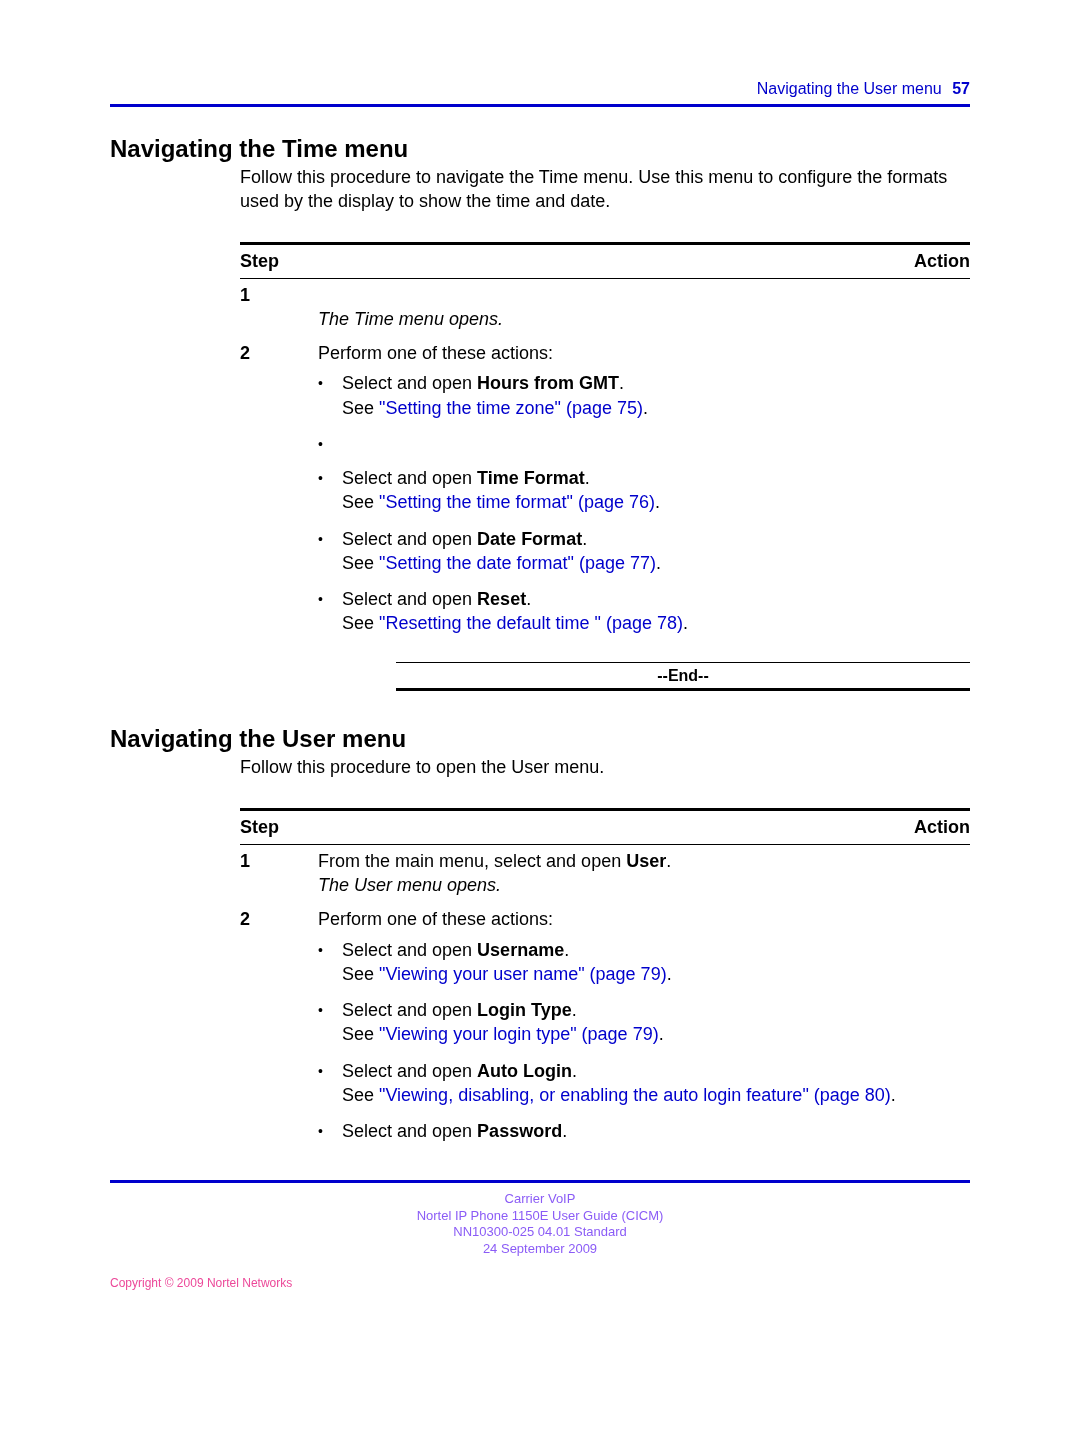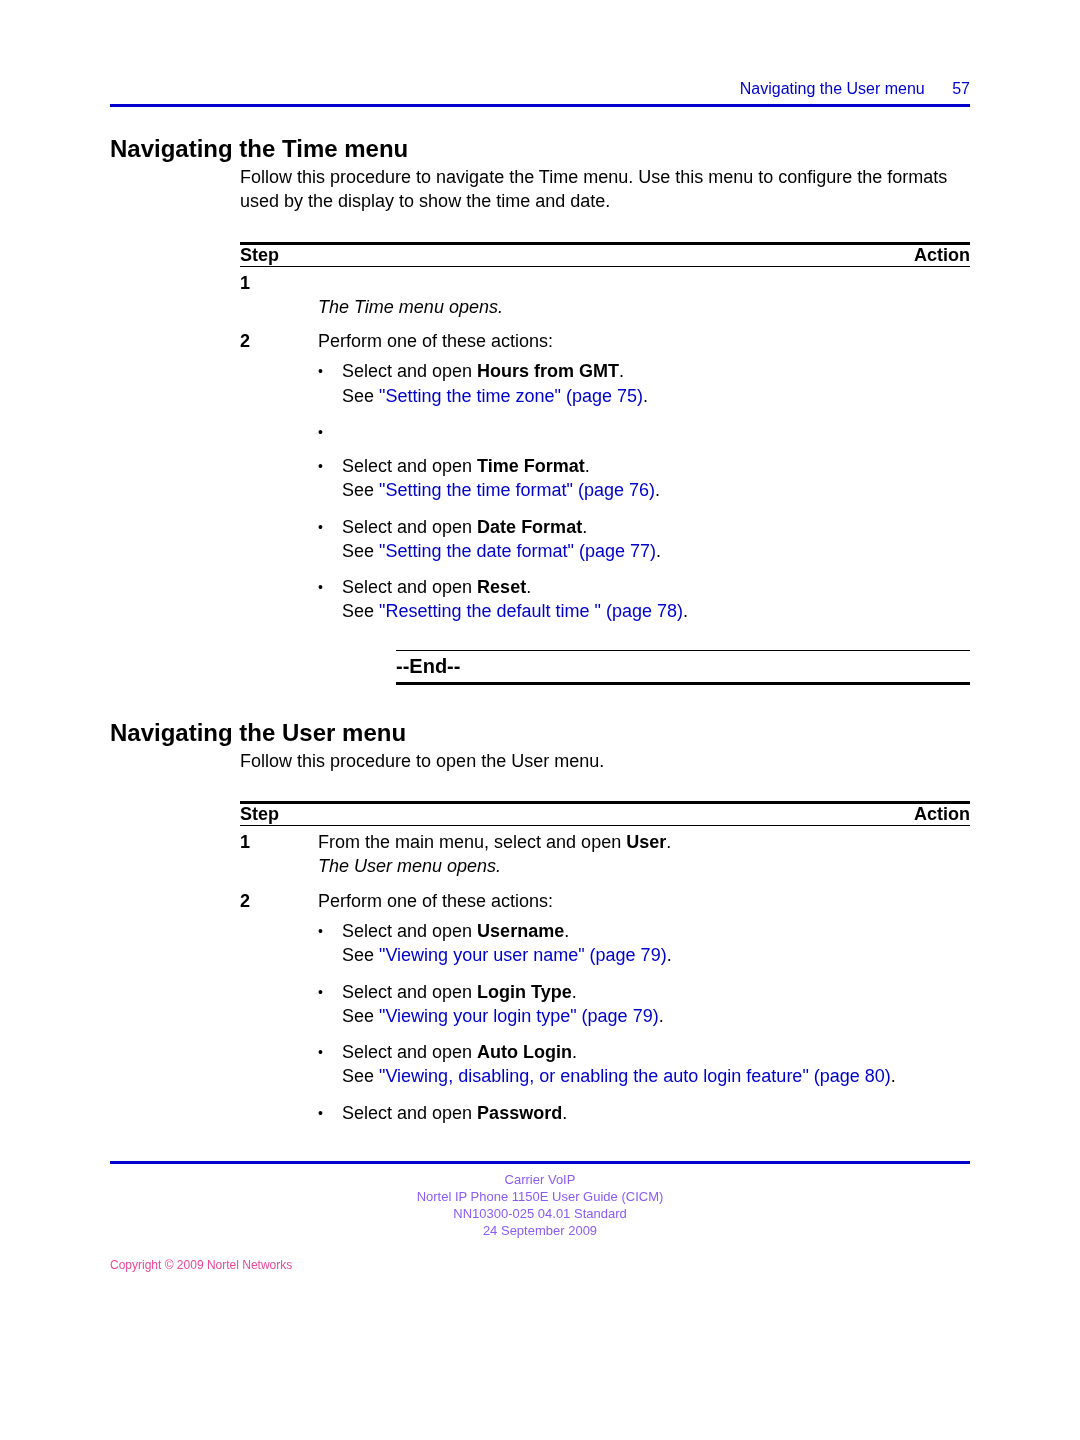--- a/index.html
+++ b/index.html
@@ -15,22 +15,22 @@
   .page {
     padding: 80px 110px 60px 110px;
   }
   .header-line {
     text-align: right;
     color: #0000cc;
     font-size: 16px;
     margin-bottom: 6px;
   }
   .header-line .pagenum {
-    font-weight: normal;
-    margin-left: 23px;
+    font-weight: bold;
+    margin-left: 6px;
   }
   hr.thick {
     border: none;
     border-top: 3px solid #000;
     margin: 0;
   }
   hr.thick-blue {
     border: none;
     border-top: 3px solid #0000cc;
     margin: 0;
@@ -50,21 +50,21 @@
     line-height: 1.35;
     margin: 0 0 28px 130px;
   }
   .steptable {
     margin-left: 130px;
   }
   .steptable .row-header {
     display: flex;
     font-weight: bold;
     font-size: 18px;
-    padding: 0 0;
+    padding: 6px 0;
   }
   .steptable .col-step {
     width: 78px;
     flex-shrink: 0;
   }
   .steptable .col-action {
     flex: 1;
     text-align: right;
   }
   .steptable .row {
@@ -102,22 +102,23 @@
   .bullets .btext {
     flex: 1;
   }
   .link {
     color: #0000cc;
   }
   .endblock {
     margin: 20px 0 0 78px;
   }
   .endtext {
-    font-weight: bold;
-    font-size: 20px;
+    text-align: center;
+    font-weight: bold;
+    font-size: 16px;
     padding: 2px 0;
   }
   .footer {
     text-align: center;
     color: #8b5cf6;
     font-size: 13px;
     line-height: 1.3;
     margin-top: 8px;
   }
   .copyright {

